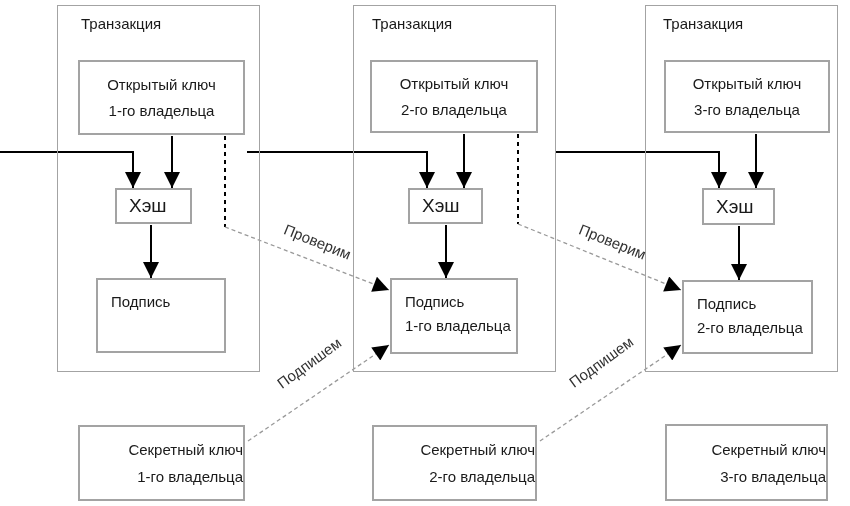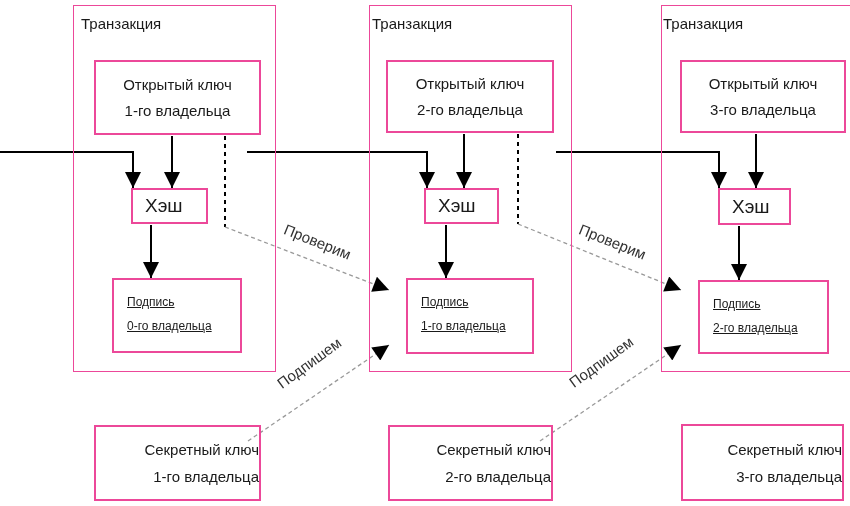--- a/index.html
+++ b/index.html
@@ -5,30 +5,30 @@
   html,body{margin:0;padding:0;background:#ffffff;}
   #canvas{
     position:relative;
     width:850px;height:506px;
     background:#ffffff;
     font-family:"Liberation Sans","DejaVu Sans",sans-serif;
     color:#1a1a1a;
     overflow:hidden;
   }
   #wires{position:absolute;left:0;top:0;z-index:1;}
-  .box{position:absolute;box-sizing:border-box;border:2px solid #ec4899;background:transparent;z-index:2;margin-left:16px;}
+  .box{position:absolute;box-sizing:border-box;border:2px solid #a3a3a3;background:transparent;z-index:2;}
   .tx-box{border-width:1.5px;}
   .tx-title{position:absolute;z-index:3;font-size:15px;white-space:nowrap;}
   .pk-box,.sk-box{
     display:flex;flex-direction:column;align-items:center;justify-content:center;
     text-align:center;font-size:15px;line-height:26px;
   }
   .sk-box{line-height:27px;align-items:flex-end;}
   .hash-box{display:flex;align-items:center;font-size:19px;padding-left:12px;}
-  .sig-box{font-size:12px;line-height:24px;padding:10px 0 0 13px;text-decoration:underline;}
+  .sig-box{font-size:15px;line-height:24px;padding:10px 0 0 13px;}
   .edge-label{
     position:absolute;z-index:3;width:100px;height:20px;
     font-size:15px;color:#333;text-align:center;white-space:nowrap;
   }
   .rot-verify{transform:rotate(22deg);}
   .rot-sign{transform:rotate(-36deg);}
   span{display:block;}
 </style>
 </head>
 <body>
@@ -74,21 +74,20 @@
     <span>Открытый ключ</span>
     <span>1-го владельца</span>
   </div>
 
   <div class="box hash-box" style="left:115px;top:188px;width:77px;height:36px;">
     <span>Хэш</span>
   </div>
 
   <div class="box sig-box" style="left:96px;top:278px;width:130px;height:75px;">
     <span>Подпись</span>
-    <span>0-го владельца</span>
   </div>
 
   <div class="box tx-box" style="left:353px;top:5px;width:203px;height:367px;"></div>
   <div class="tx-title" style="left:372px;top:15px;">Транзакция</div>
 
   <div class="box pk-box" style="left:370px;top:60px;width:168px;height:73px;">
     <span>Открытый ключ</span>
     <span>2-го владельца</span>
   </div>
 

